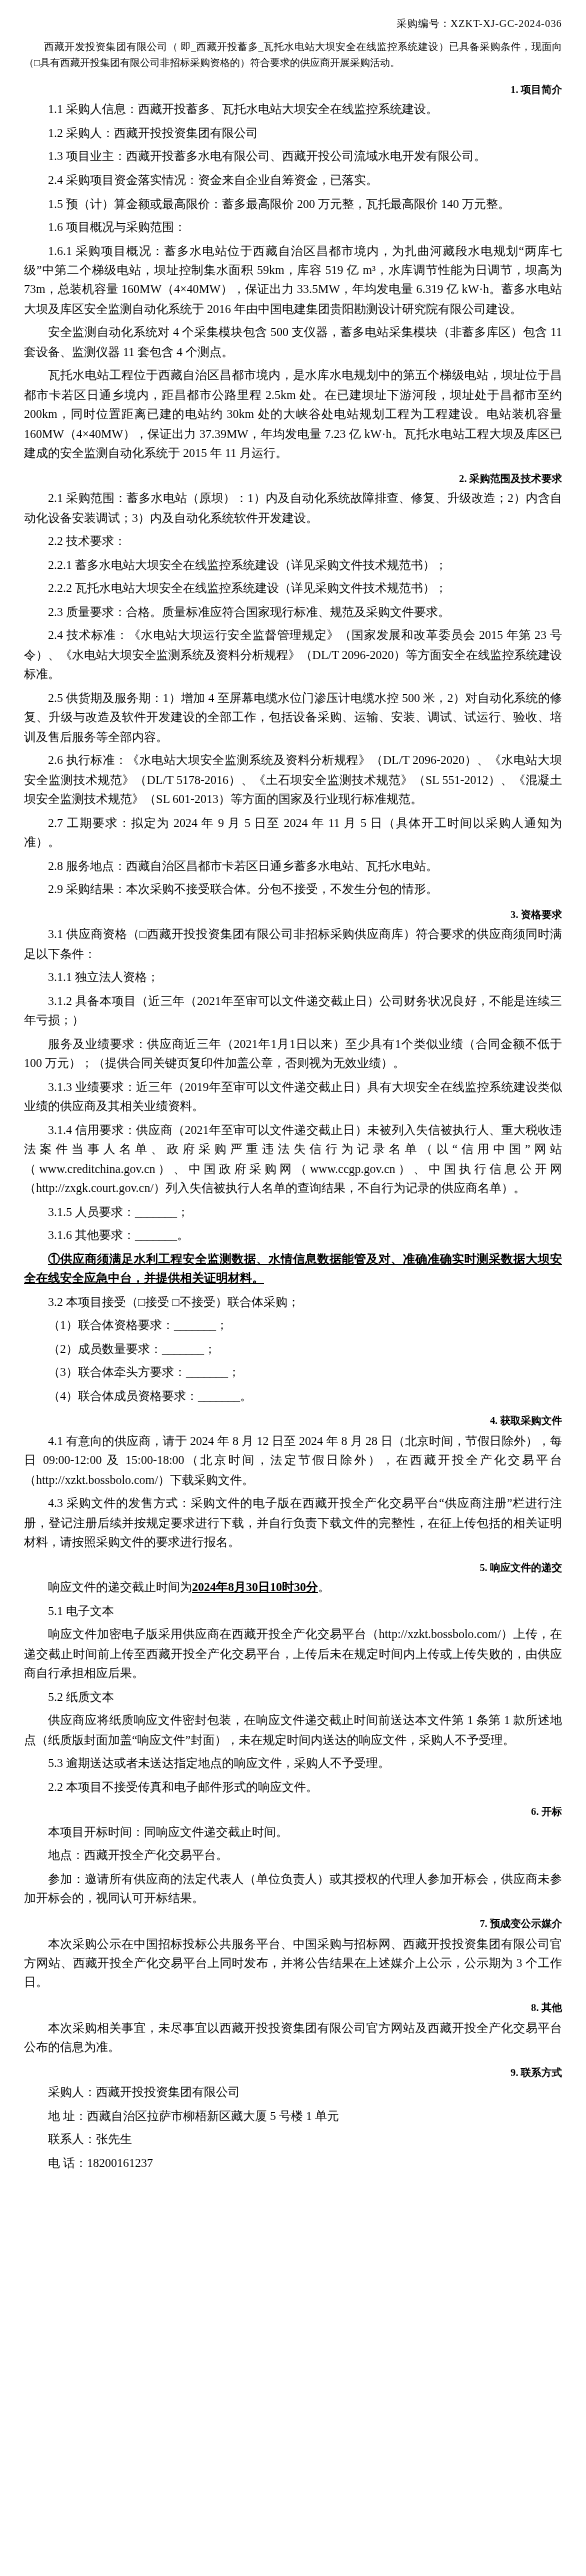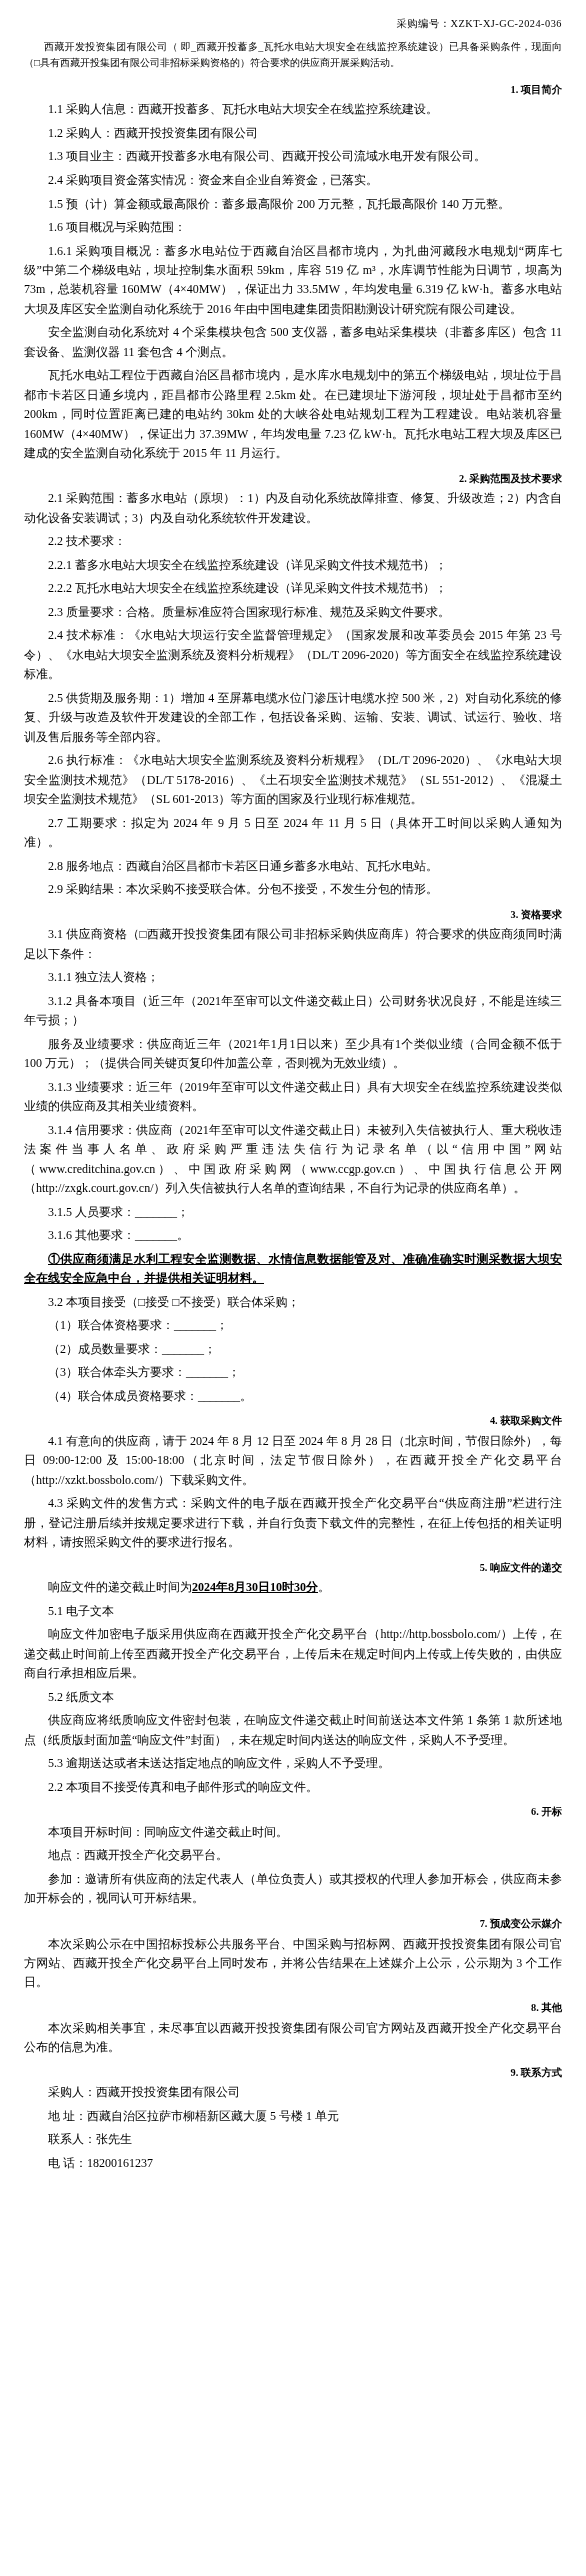--- a/index.html
+++ b/index.html
@@ -108,21 +108,21 @@
 
     <div class="h-sec">4. 获取采购文件</div>
     <p class="indent">4.1 有意向的供应商，请于 2024 年 8 月 12 日至 2024 年 8 月 28 日（北京时间，节假日除外），每日 09:00-12:00 及 15:00-18:00（北京时间，法定节假日除外），在西藏开投全产化交易平台（http://xzkt.bossbolo.com/）下载采购文件。</p>
     <p class="indent">4.3 采购文件的发售方式：采购文件的电子版在西藏开投全产化交易平台“供应商注册”栏进行注册，登记注册后续并按规定要求进行下载，并自行负责下载文件的完整性，在征上传包括的相关证明材料，请按照采购文件的要求进行报名。</p>
 
     <div class="h-sec">5. 响应文件的递交</div>
     <p class="indent">
       <span>响应文件的递交截止时间为</span><span class="b u">2024年8月30日10时30分</span><span>。</span>
     </p>
     <p class="indent">5.1 电子文本</p>
-    <p class="indent">响应文件加密电子版采用供应商在西藏开投全产化交易平台（http://http.bossbolo.com/）上传，在递交截止时间前上传至西藏开投全产化交易平台，上传后未在规定时间内上传或上传失败的，由供应商自行承担相应后果。</p>
+    <p class="indent">响应文件加密电子版采用供应商在西藏开投全产化交易平台（http://xzkt.bossbolo.com/）上传，在递交截止时间前上传至西藏开投全产化交易平台，上传后未在规定时间内上传或上传失败的，由供应商自行承担相应后果。</p>
     <p class="indent">5.2 纸质文本</p>
     <p class="indent">供应商应将纸质响应文件密封包装，在响应文件递交截止时间前送达本文件第 1 条第 1 款所述地点（纸质版封面加盖“响应文件”封面），未在规定时间内送达的响应文件，采购人不予受理。</p>
     <p class="indent">5.3 逾期送达或者未送达指定地点的响应文件，采购人不予受理。</p>
     <p class="indent">2.2 本项目不接受传真和电子邮件形式的响应文件。</p>
 
     <div class="h-sec">6. 开标</div>
     <p class="indent">本项目开标时间：同响应文件递交截止时间。</p>
     <p class="indent">地点：西藏开投全产化交易平台。</p>
     <p class="indent">参加：邀请所有供应商的法定代表人（单位负责人）或其授权的代理人参加开标会，供应商未参加开标会的，视同认可开标结果。</p>
 

